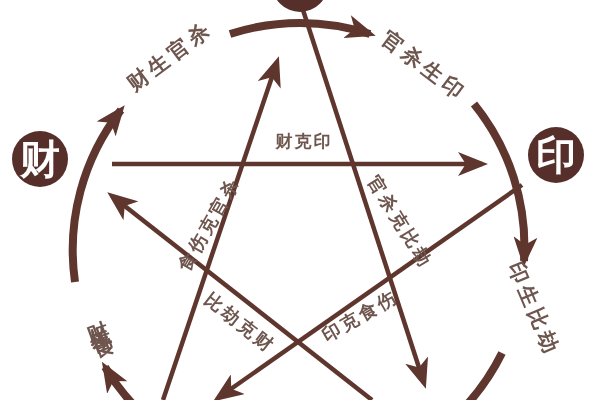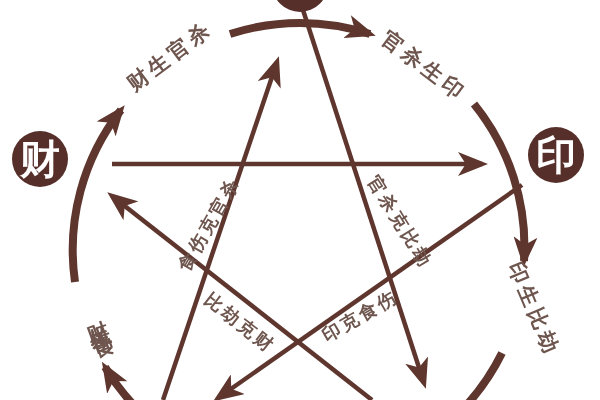--- a/index.html
+++ b/index.html
@@ -55,18 +55,19 @@
   <div class="node node-main" style="left:528px;top:127px;background:#562f2a;">
     <span>印</span>
   </div>
   <div class="node node-top" style="left:272px;top:-44px;background:#562f2a;"></div>
 
   <div class="lbl lbl-cycle" style="left:170px;top:56px;color:#6e564e;transform:translate(-50%,-50%) rotate(-37deg);">财生官杀</div>
   <div class="lbl lbl-cycle" style="left:424px;top:66px;color:#6e564e;transform:translate(-50%,-50%) rotate(37deg);">官杀生印</div>
   <div class="lbl lbl-cycle" style="left:534px;top:309px;color:#6e564e;transform:translate(-50%,-50%) rotate(67deg);">印生比劫</div>
   <div class="lbl lbl-cycle v" style="left:92px;top:316px;color:#6e564e;transform:translate(-50%,-50%) rotate(-20deg);">财生伤食</div>
 
+  <div class="lbl lbl-h" style="left:304px;top:141px;color:#6e564e;transform:translate(-50%,-50%);">财克印</div>
   <div class="lbl lbl-star" style="left:209px;top:224px;color:#6e564e;transform:translate(-50%,-50%) rotate(-60deg);">食伤克官杀</div>
   <div class="lbl lbl-star" style="left:400px;top:222px;color:#6e564e;transform:translate(-50%,-50%) rotate(58deg);">官杀克比劫</div>
   <div class="lbl lbl-star" style="left:360px;top:316px;color:#6e564e;transform:translate(-50%,-50%) rotate(-30deg);">印克食伤</div>
   <div class="lbl lbl-star" style="left:240px;top:323px;color:#6e564e;transform:translate(-50%,-50%) rotate(38deg);">比劫克财</div>
 
 </div>
 
 </body></html>

